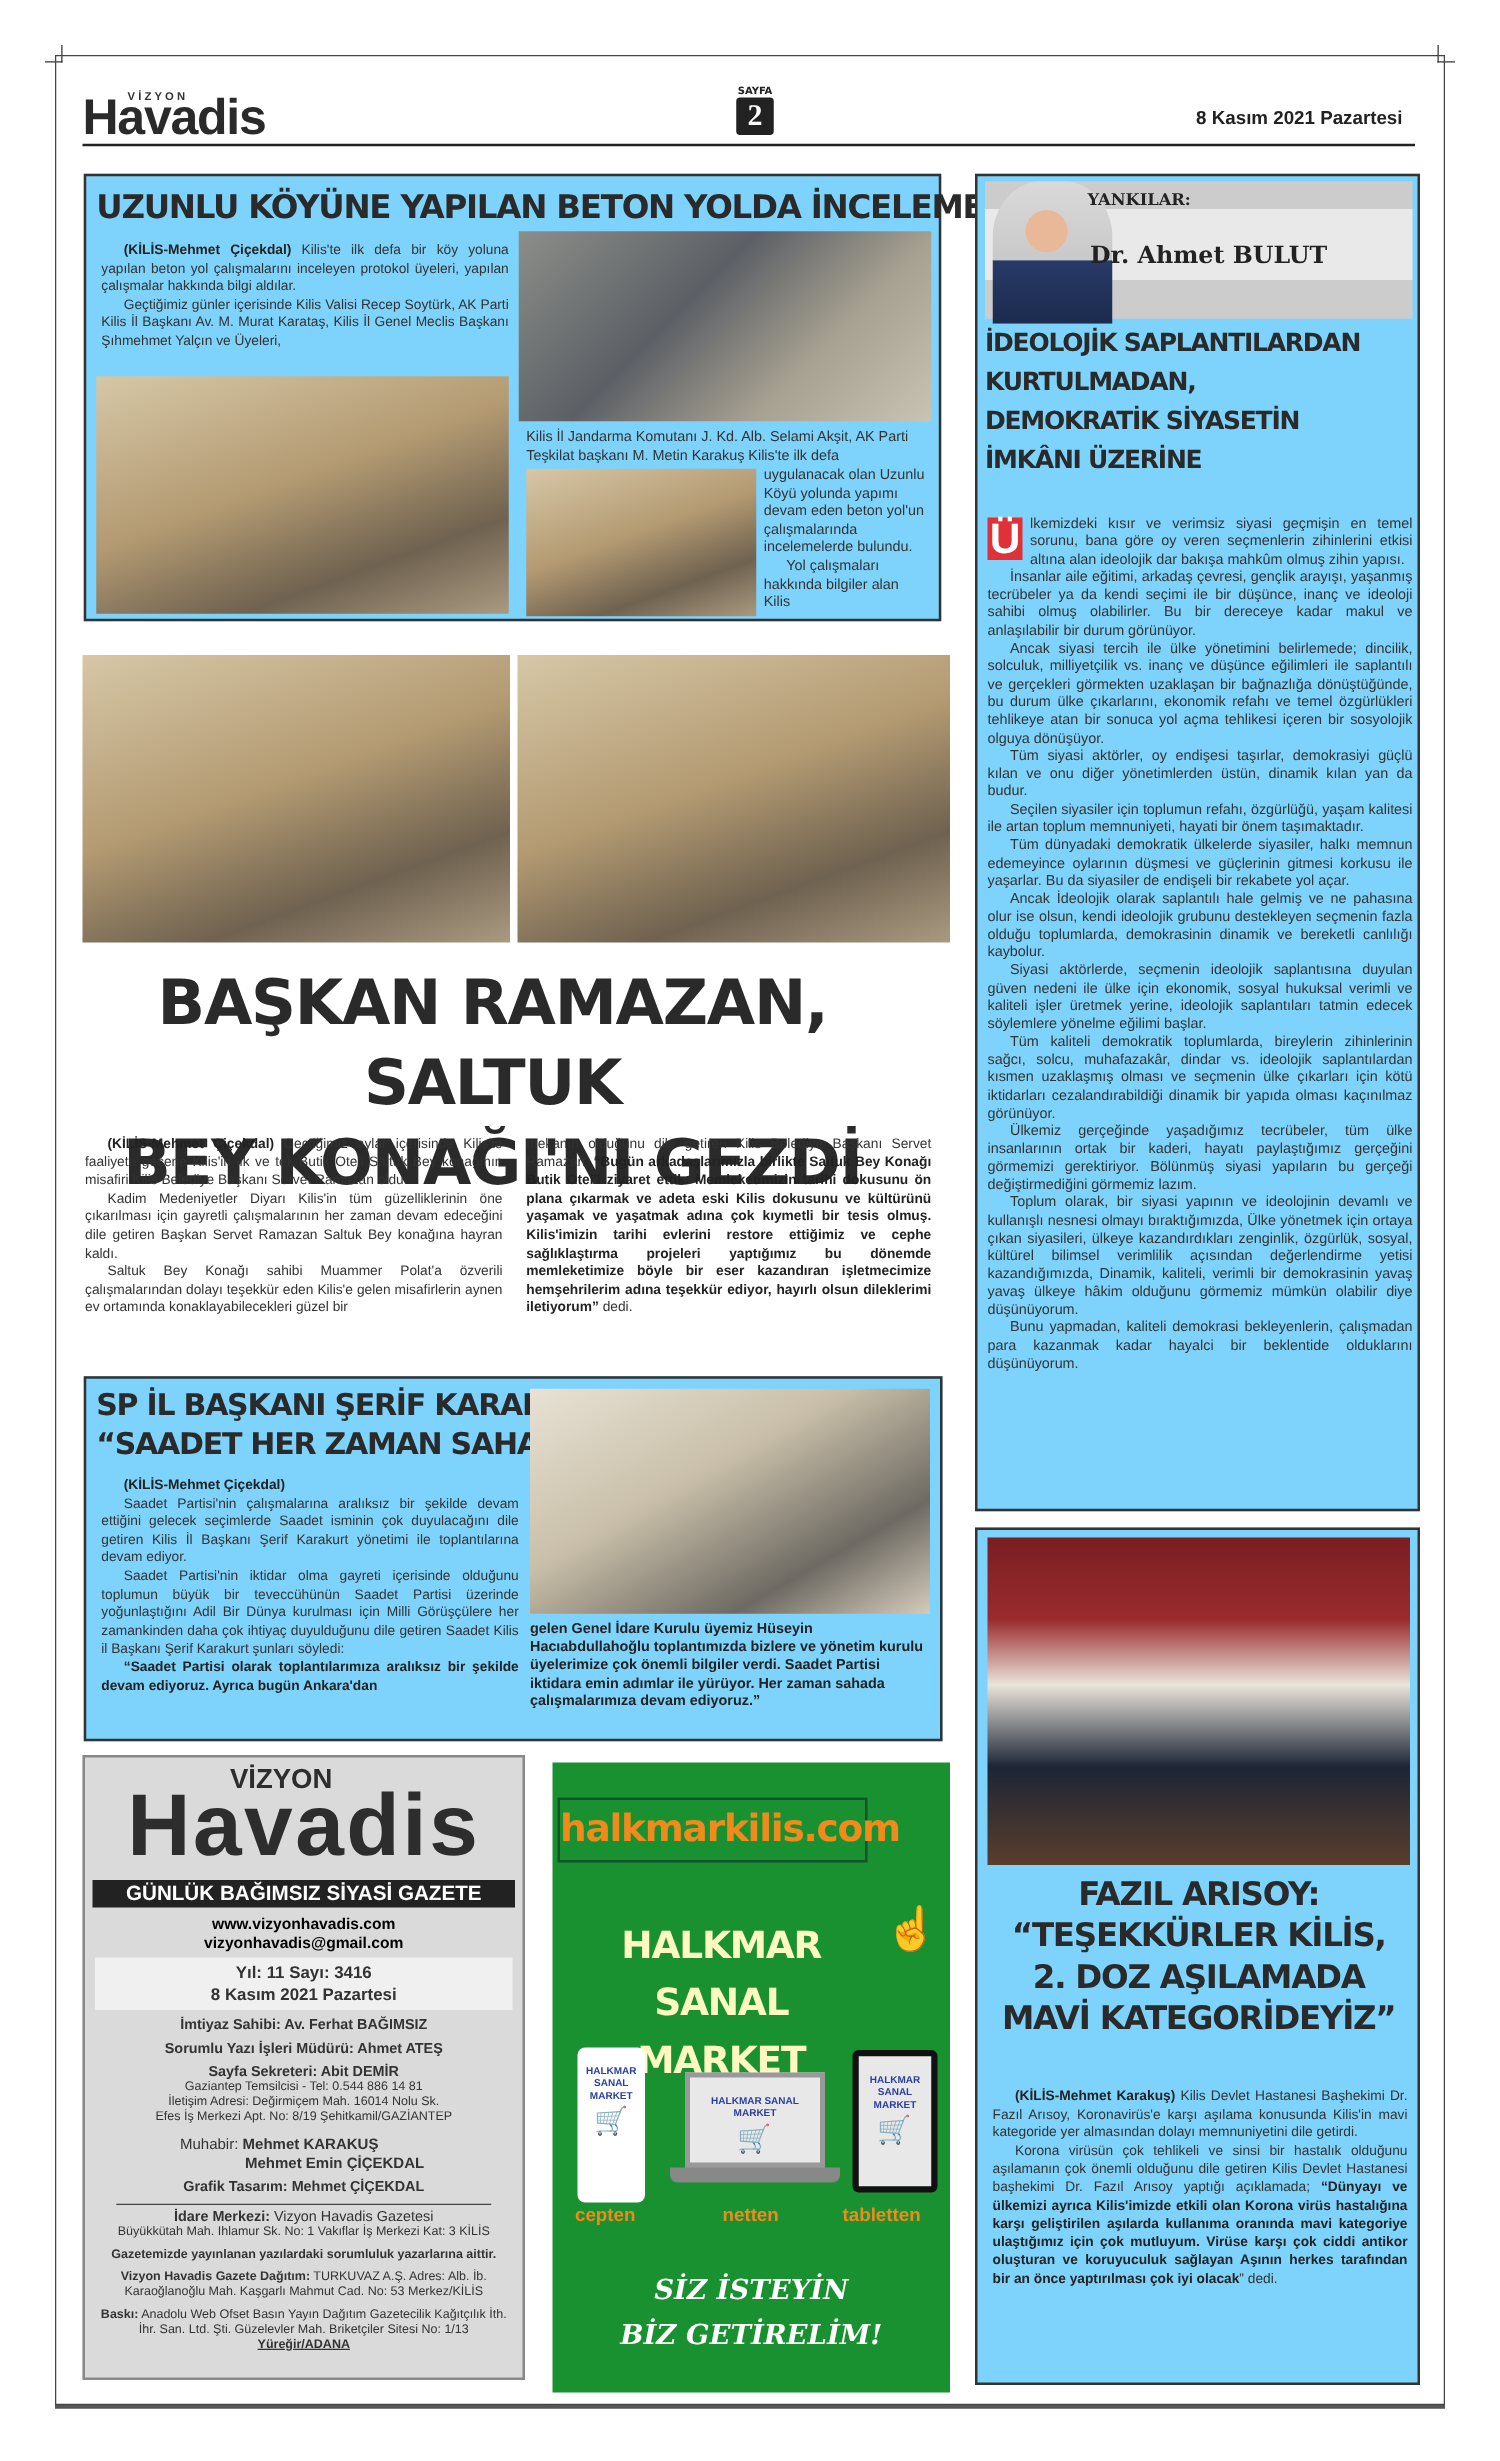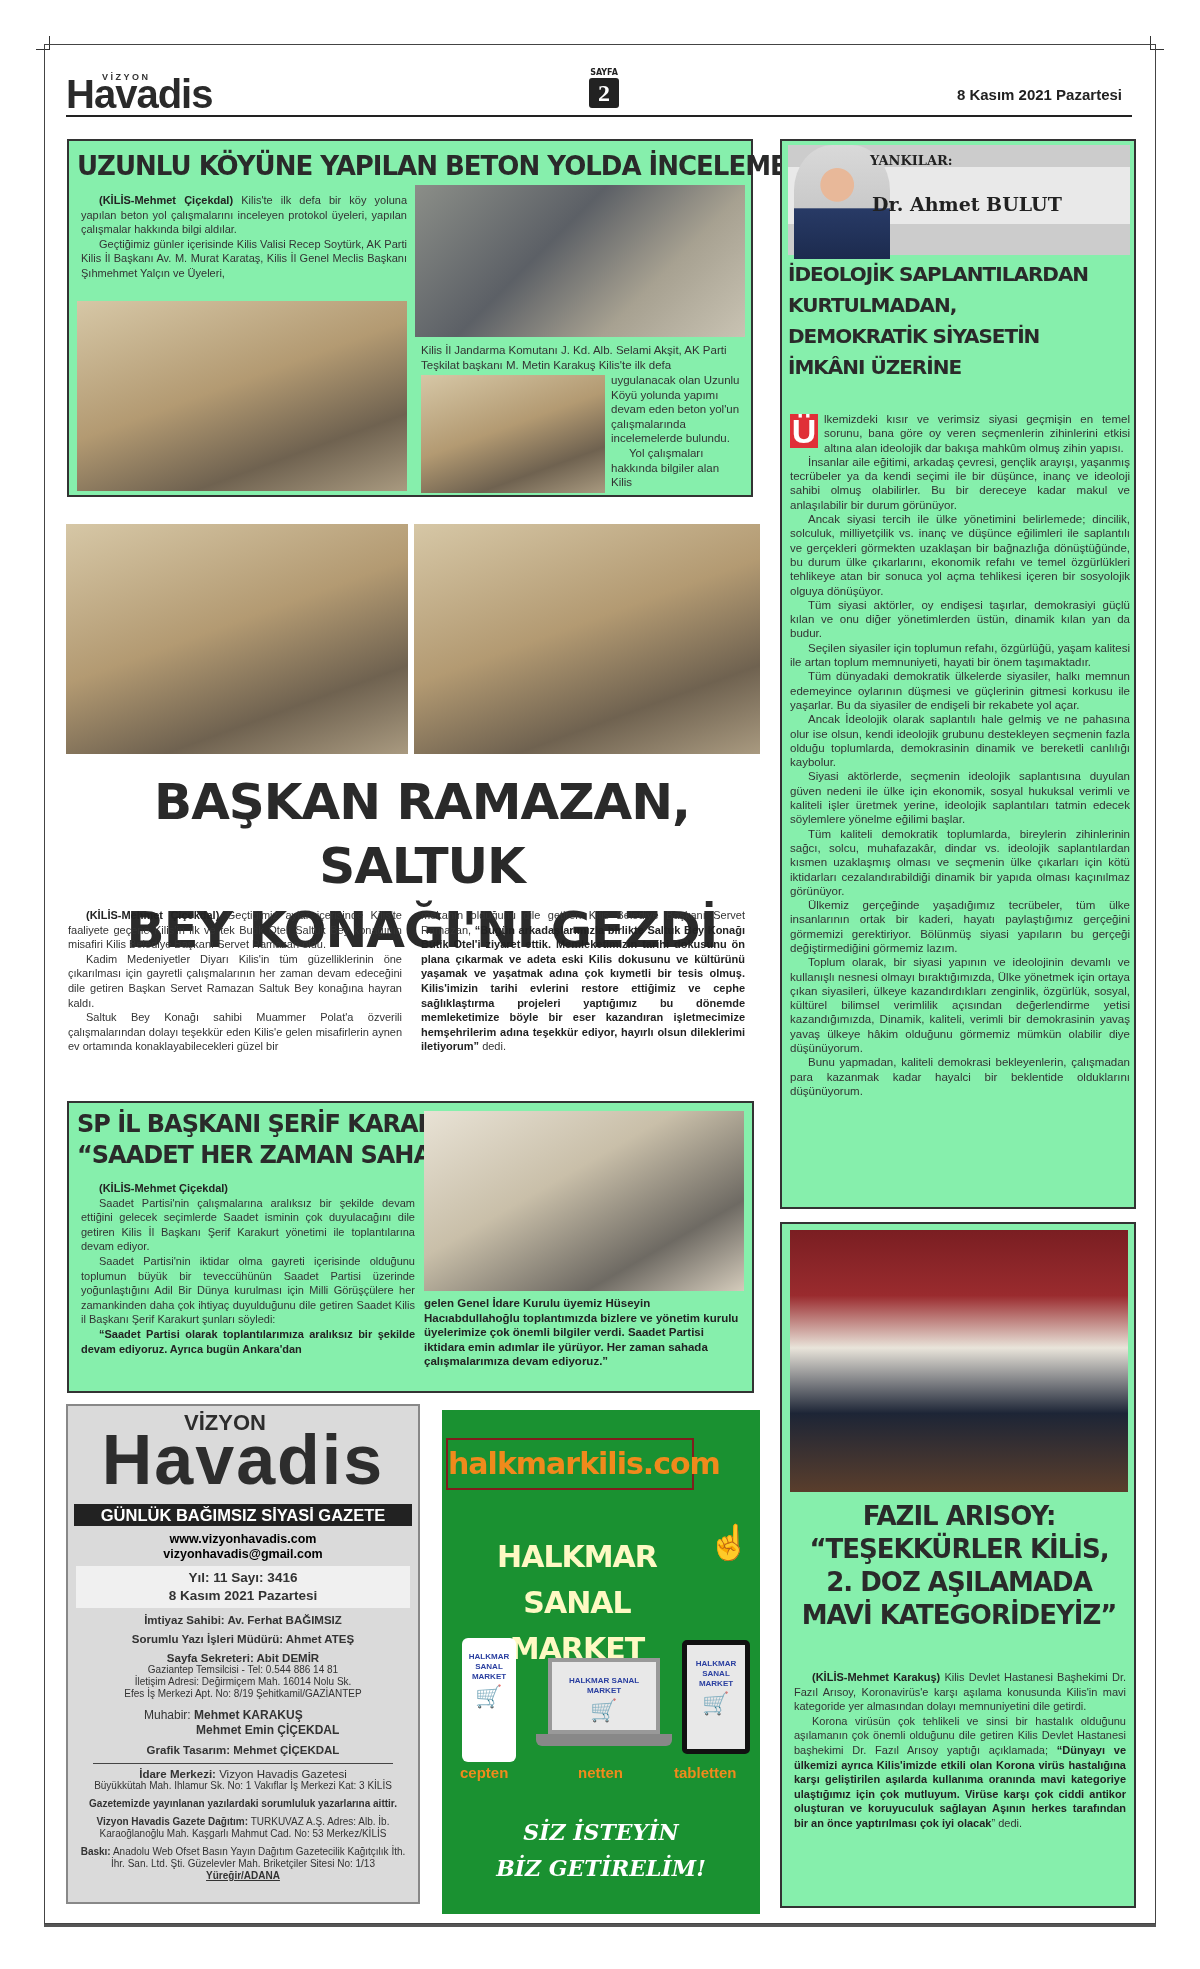--- a/index.html
+++ b/index.html
@@ -11,41 +11,41 @@
   
   .masthead { position: absolute; left: 66px; top: 72px; width: 1066px; height: 45px; border-bottom: 2px solid #222; }
   .logo { position: absolute; left: 0; top: 0; }
   .logo-vizyon { position: absolute; left: 36px; top: 0; font-size: 9px; letter-spacing: 2.5px; font-weight: bold; color: #333; }
   .logo-havadis { position: absolute; left: 0; top: 2px; font-size: 40px; font-weight: bold; color: #2a2a2a; letter-spacing: -1px; line-height: 40px; }
   .page-no { position: absolute; left: 520px; top: -4px; text-align: center; width: 36px; }
   .page-no-label { font-size: 8px; font-weight: bold; font-family: "DejaVu Sans", sans-serif; }
   .page-no-box { display: block; margin: 1px auto 0; width: 30px; height: 30px; background: #222; color: #fff; font-family: "Liberation Serif", serif; font-weight: bold; font-size: 24px; line-height: 30px; border-radius: 3px; }
   .issue-date { position: absolute; right: 10px; top: 14px; font-size: 15px; font-weight: bold; }
 
-  .box { position: absolute; border: 2px solid #333; background: #86efac; }
+  .box { position: absolute; border: 2px solid #333; background: #7dd3fc; }
   .headline { font-family: "DejaVu Sans", sans-serif; font-weight: bold; color: #2a2a2a; letter-spacing: -1px; transform-origin: left top; }
   .body-text { font-size: 11px; line-height: 14.6px; color: #333; text-align: justify; }
   .body-text p { text-indent: 18px; }
   .body-text b { color: #222; }
 
   .photo { position: absolute; background: linear-gradient(135deg, #8b8e88 0%, #5c6066 40%, #a7a191 70%, #c9c3b3 100%); }
   .photo.warm { background: linear-gradient(160deg, #d6c7a6 0%, #b39a72 45%, #6f6250 75%, #a99a80 100%); }
   .photo.indoor { background: linear-gradient(150deg, #e8e2d5 0%, #c9bfa9 40%, #6e6a63 75%, #d4cbbb 100%); }
   .photo.office { background: linear-gradient(180deg, #7a1e22 0%, #9a2b2e 25%, #e9e4da 45%, #1d2536 70%, #5a3e2c 100%); }
   .photo.portrait { background: radial-gradient(circle at 45% 35%, #e8b899 0 18%, transparent 19%), linear-gradient(180deg, #d9d9d9 0%, #c9c9c9 55%, #283a66 56%, #1c2b4e 100%); }
 
   
   #a1 { left: 67px; top: 139px; width: 686px; height: 358px; }
   #a1 .headline { position: absolute; left: 8px; top: 10px; font-size: 26px; white-space: nowrap; }
   #a1 .lead { position: absolute; left: 12px; top: 52px; width: 326px; }
   #a1 .cap { position: absolute; left: 352px; top: 202px; width: 322px; font-size: 11.5px; line-height: 14.6px; color: #333; }
   #a1 .cap2 { position: absolute; left: 542px; top: 232px; width: 132px; font-size: 11.5px; line-height: 14.6px; color: #333; }
 
   
-  .a2-headline { position: absolute; left: 72px; top: 770px; width: 700px; text-align: center; font-size: 50px; line-height: 64px; }
+  .a2-headline { position: absolute; left: 44px; top: 770px; width: 700px; text-align: center; font-size: 50px; line-height: 64px; }
   .a2-col1 { position: absolute; left: 68px; top: 908px; width: 334px; }
   .a2-col2 { position: absolute; left: 421px; top: 908px; width: 324px; }
 
   
   #a3 { left: 67px; top: 1101px; width: 687px; height: 292px; }
   #a3 .headline { position: absolute; left: 8px; top: 6px; font-size: 24px; line-height: 31px; white-space: nowrap; }
   #a3 .col1 { position: absolute; left: 12px; top: 78px; width: 334px; }
   #a3 .col2 { position: absolute; left: 355px; top: 193px; width: 318px; font-size: 11.5px; line-height: 14.6px; font-weight: bold; color: #222; }
 
   
@@ -66,21 +66,21 @@
   .colo-web { position: absolute; left: 0; width: 350px; top: 126px; font-size: 12.5px; font-weight: bold; line-height: 15px; color: #000000; }
   .colo-issue { position: absolute; left: 8px; top: 160px; width: 334px; height: 42px; background: #f0f0f0; font-size: 13.5px; font-weight: bold; line-height: 18px; padding-top: 3px; color: #333; }
   .colo-lines { position: absolute; left: 0; width: 350px; top: 208px; color: #333; }
   .colo-lines .l { font-size: 11.5px; font-weight: bold; margin-bottom: 7px; }
   .colo-lines .s { font-size: 10px; line-height: 12px; }
   .colo-muhabir { text-align: left; padding-left: 76px; font-size: 12px; line-height: 15px; margin: 8px 0 6px; }
   .colo-rule { width: 300px; margin: 6px auto 4px; border-top: 1.5px solid #444; }
 
   
   #ad { position: absolute; left: 442px; top: 1410px; width: 318px; height: 504px; background: #1a9131; }
-  .ad-domain { position: absolute; left: 4px; top: 28px; width: 248px; height: 52px; border: 2px solid #7f1d1d; color: #f08a1c; font-family: "DejaVu Sans", sans-serif; font-weight: bold; font-size: 30px; line-height: 48px; text-align: center; letter-spacing: -1px; }
+  .ad-domain { position: absolute; left: 4px; top: 28px; width: 248px; height: 52px; border: 2px solid #14532d; color: #f08a1c; font-family: "DejaVu Sans", sans-serif; font-weight: bold; font-size: 30px; line-height: 48px; text-align: center; letter-spacing: -1px; }
   .ad-title { position: absolute; left: 10px; top: 124px; width: 250px; text-align: center; color: #fef9c3; font-family: "DejaVu Sans", sans-serif; font-weight: bold; font-size: 30px; line-height: 46px; letter-spacing: -1px; }
   .ad-hand { position: absolute; left: 266px; top: 112px; font-size: 34px; color: #111; }
   .device { position: absolute; background: #e8e8e8; color: #2a3fa0; font-size: 8px; font-weight: bold; text-align: center; padding-top: 14px; line-height: 10px; }
   .device .cart { display: block; font-size: 22px; color: #555; margin-top: 10px; }
   .dev-phone { left: 20px; top: 228px; width: 54px; height: 124px; background: #fff; border-radius: 6px; }
   .dev-laptop { left: 106px; top: 248px; width: 112px; height: 76px; border: 4px solid #999; }
   .dev-laptop-base { position: absolute; left: 94px; top: 324px; width: 136px; height: 12px; background: #888; border-radius: 0 0 6px 6px; }
   .dev-tablet { left: 240px; top: 230px; width: 68px; height: 114px; border: 5px solid #111; border-radius: 5px; }
   .ad-label { position: absolute; top: 354px; color: #f08a1c; font-weight: bold; font-size: 15px; }
   .ad-slogan { position: absolute; left: 0; width: 318px; top: 404px; text-align: center; color: #fff; font-family: "DejaVu Serif", serif; font-style: italic; font-weight: bold; font-size: 22px; line-height: 36px; }

